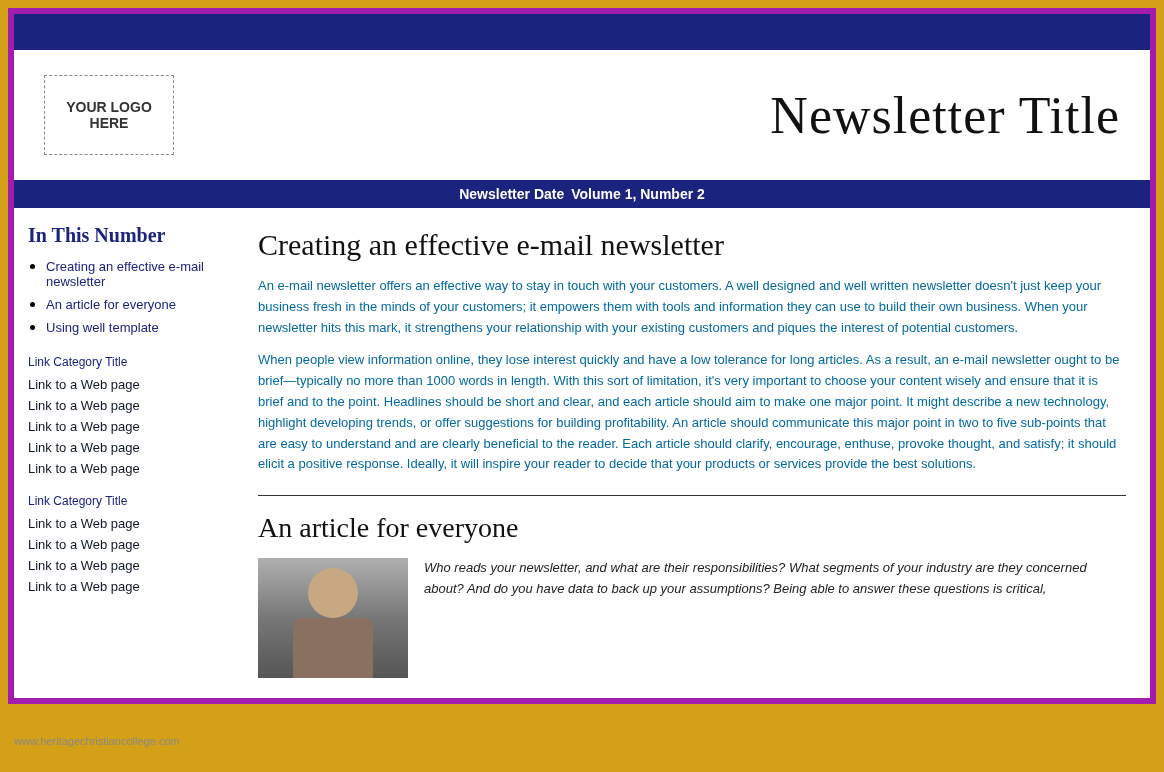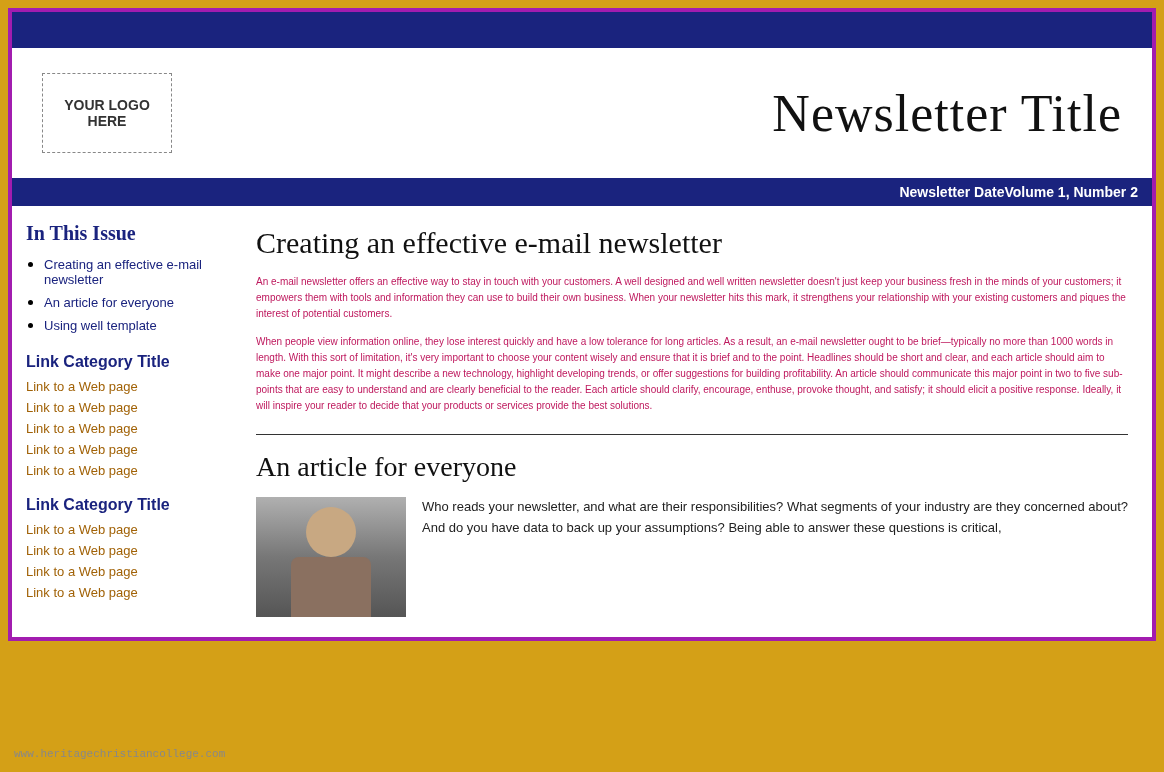--- a/index.html
+++ b/index.html
@@ -5,21 +5,21 @@
     * { margin: 0; padding: 0; box-sizing: border-box; }
     body {
       font-family: Georgia, 'Times New Roman', serif;
       background: #d4a017;
       width: 1164px;
       min-height: 772px;
     }
     .outer-border {
       margin: 8px;
       background: white;
-      border: 4px solid #a21caf;
+      border: 6px solid #a21caf;
     }
     .top-blue-bar {
       background: #1a237e;
       height: 36px;
       width: 100%;
     }
     .header-area {
       display: flex;
       align-items: center;
       padding: 20px 30px;
@@ -48,26 +48,27 @@
       font-size: 52px;
       font-weight: normal;
       font-family: Georgia, serif;
       color: #111;
       letter-spacing: 1px;
     }
     .date-bar {
       background: #1a237e;
       color: white;
       display: flex;
-      justify-content: flex-end;
+      justify-content: center;
       align-items: center;
       padding: 6px 14px;
       font-family: Arial, sans-serif;
       font-size: 14px;
       font-weight: bold;
+      gap: 7px;
     }
     .content-area {
       display: flex;
       background: white;
     }
     .sidebar {
       width: 220px;
       min-width: 220px;
       padding: 16px 14px;
       background: white;
@@ -91,53 +92,53 @@
     .sidebar-bullet-list li a,
     .sidebar-link {
       color: #1a237e;
       text-decoration: none;
       font-size: 13px;
       font-family: Arial, sans-serif;
       display: block;
     }
     .sidebar-category-title {
       color: #1a237e;
-      font-size: 16px;
-      font-weight: bold;
+      font-size: 12px;
+      font-weight: normal;
       font-family: Arial, sans-serif;
       margin-top: 18px;
       margin-bottom: 8px;
     }
     .sidebar-links-group {
       margin-bottom: 6px;
     }
     .sidebar-links-group a {
-      color: #a16207;
+      color: #0f172a;
       text-decoration: none;
       font-size: 13px;
       font-family: Arial, sans-serif;
       display: block;
       margin-bottom: 6px;
     }
     .main-content {
       flex: 1;
       padding: 20px 24px;
       background: white;
     }
     .article-title {
       font-size: 30px;
       font-weight: normal;
       font-family: Georgia, serif;
       color: #111;
       margin-bottom: 14px;
     }
     .article-body {
-      font-size: 10px;
-      font-family: Arial, sans-serif;
-      color: #be185d;
+      font-size: 13px;
+      font-family: Arial, sans-serif;
+      color: #0369a1;
       line-height: 1.6;
       margin-bottom: 12px;
     }
     .article-divider {
       border: none;
       border-top: 1px solid #333;
       margin: 20px 0 16px 0;
     }
     .second-article-title {
       font-size: 28px;
@@ -185,28 +186,29 @@
       bottom: 0;
       left: 50%;
       transform: translateX(-50%);
       border-radius: 8px 8px 0 0;
     }
     .second-article-body {
       font-size: 13px;
       font-family: Arial, sans-serif;
       color: #222;
       line-height: 1.6;
+      font-style: italic;
     }
     .watermark {
       position: fixed;
-      bottom: 12px;
+      bottom: 25px;
       left: 14px;
       font-size: 11px;
       color: #888;
-      font-family: Liberation Mono, monospace;
+      font-family: Liberation Sans, sans-serif;
       z-index: 10;
     }
   </style>
 </head>
 <body>
 
 <div class="outer-border">
   <div class="top-blue-bar"></div>
 
   <div class="header-area">
@@ -218,21 +220,21 @@
   </div>
 
   <div class="date-bar">
     <span>Newsletter Date</span>
     <span>Volume 1, Number 2</span>
   </div>
 
   <div class="content-area">
 
     <div class="sidebar">
-      <div class="sidebar-section-title">In This Issue</div>
+      <div class="sidebar-section-title">In This Number</div>
       <ul class="sidebar-bullet-list">
         <li>
           <a class="sidebar-link" href="#">Creating an effective e-mail newsletter</a>
         </li>
         <li>
           <a class="sidebar-link" href="#">An article for everyone</a>
         </li>
         <li>
           <a class="sidebar-link" href="#">Using well template</a>
         </li>

